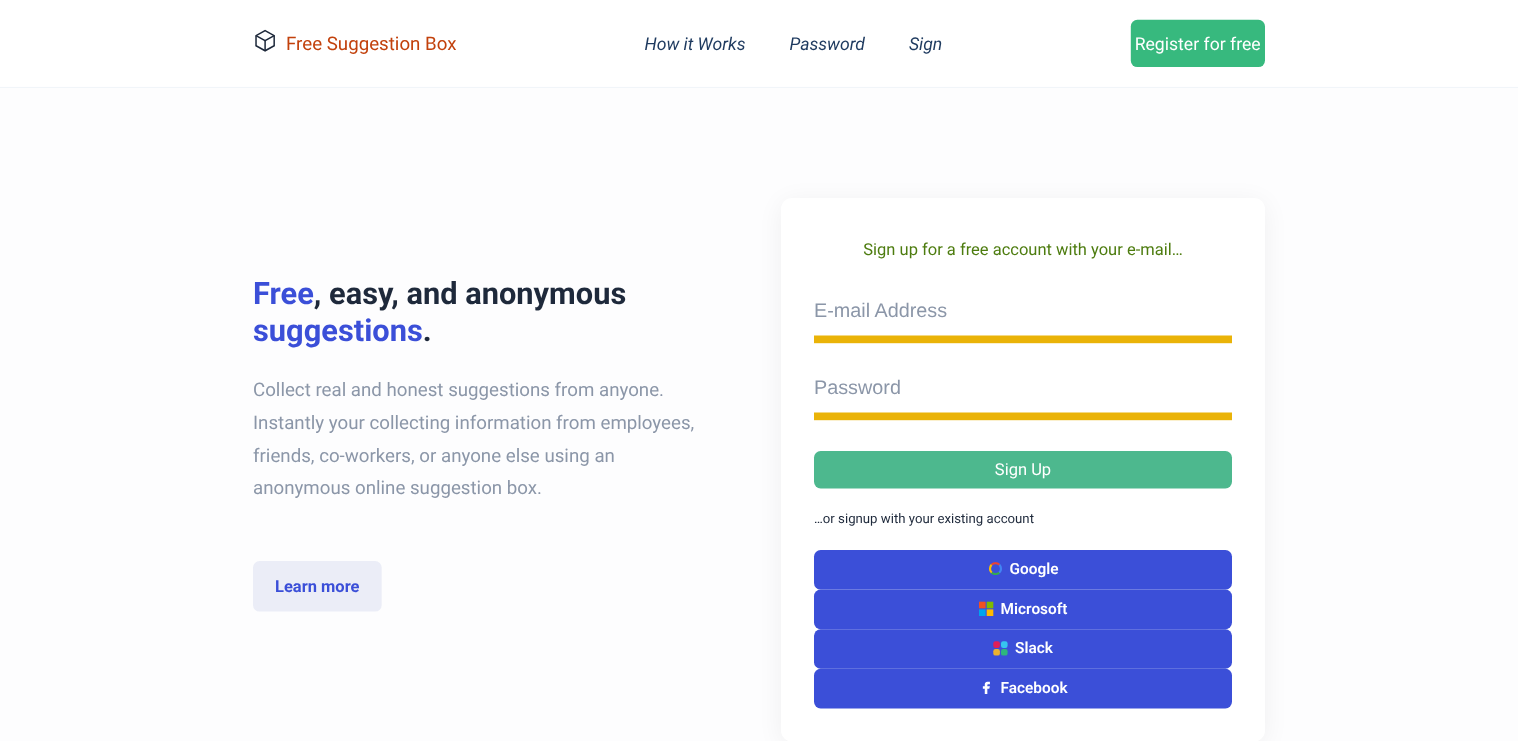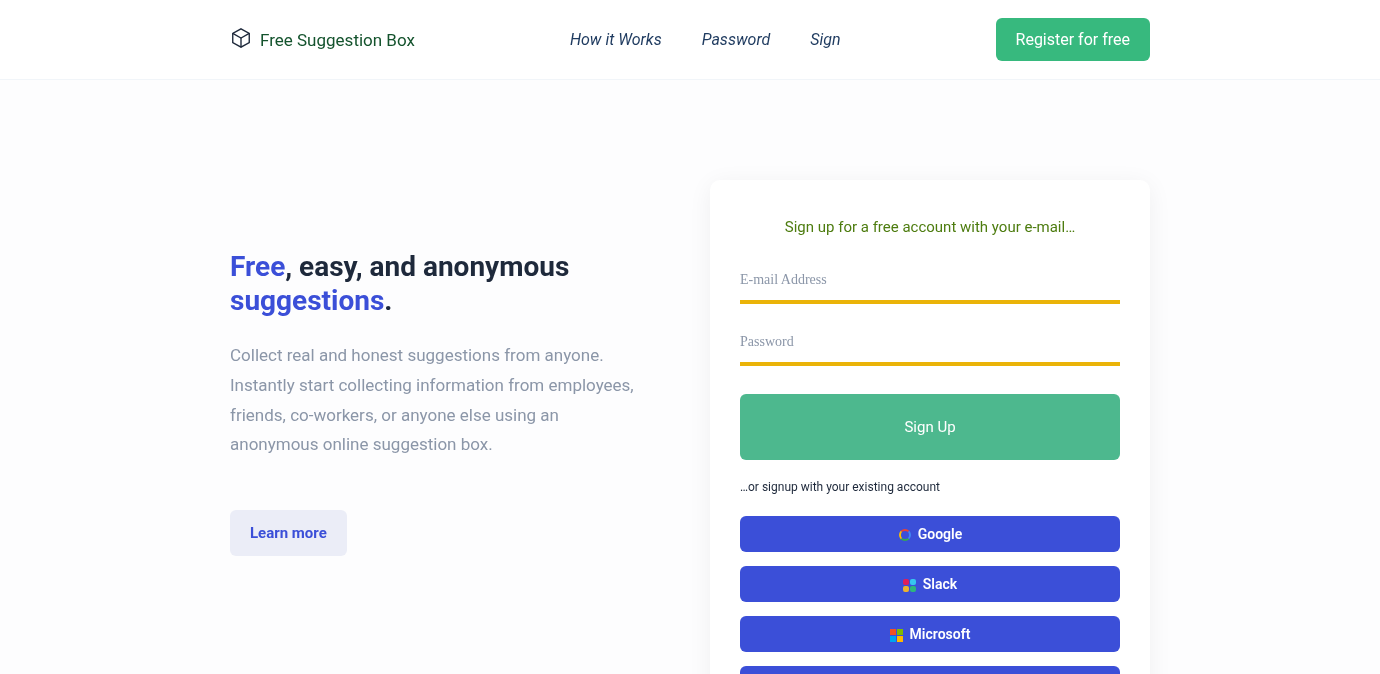--- a/index.html
+++ b/index.html
@@ -22,42 +22,42 @@
       margin: 0 auto;
       display: flex;
       align-items: center;
       justify-content: space-between;
     }
     .brand {
       display: flex;
       align-items: center;
       gap: 8px;
       font-size: 17px;
-      color: #14532d;
+      color: #c2410c;
     }
     .brand svg {
       width: 22px;
       height: 22px;
     }
     .nav {
       display: flex;
       gap: 40px;
       font-style: italic;
     }
     .nav a {
       color: #1e3a5f;
       text-decoration: none;
       font-size: 16px;
       cursor: pointer;
     }
     .register-btn {
       background: #37b97e;
       color: #ffffff;
       border: none;
-      padding: 12px 20px;
+      padding: 12px 4px;
       border-radius: 6px;
       font-size: 16px;
       cursor: pointer;
       font-family: inherit;
     }
     .main {
       display: flex;
       max-width: 920px;
       margin: 0 auto;
       padding-top: 100px;
@@ -104,37 +104,37 @@
     }
     .signup-title {
       text-align: center;
       font-size: 15px;
       color: #4d7c0f;
       margin-bottom: 24px;
     }
     .input-field {
       width: 100%;
       border: none;
-      border-bottom: 4px solid #eab308;
+      border-bottom: 7px solid #eab308;
       padding: 12px 0;
-      font-size: 14px;
-      font-family: Liberation Serif, serif;
+      font-size: 18px;
+      font-family: Liberation Sans, sans-serif;
       outline: none;
       margin-bottom: 18px;
       background: transparent;
     }
     .input-field::placeholder {
       color: #8b96a8;
     }
     .signup-btn {
       width: 100%;
       background: #4db88e;
       color: #ffffff;
       border: none;
-      padding: 24px;
+      padding: 8px;
       border-radius: 6px;
       font-size: 15px;
       cursor: pointer;
       margin-top: 10px;
       margin-bottom: 20px;
       font-family: inherit;
     }
     .or-text {
       text-align: left;
       font-size: 12px;
@@ -144,23 +144,22 @@
     .social-btn {
       width: 100%;
       background: #3b4fd8;
       color: #ffffff;
       border: none;
       padding: 10px;
       border-radius: 6px;
       font-size: 14px;
       font-weight: 600;
       cursor: pointer;
-      margin-bottom: 14px;
-      display: flex;
-      align-items: flex-end;
+      display: flex;
+      align-items: flex-start;
       justify-content: center;
       gap: 6px;
       font-family: inherit;
     }
     .social-icon {
       display: inline-flex;
       width: 14px;
       height: 14px;
       align-items: center;
       justify-content: center;
@@ -223,60 +222,60 @@
     </div>
     <button class="register-btn">Register for free</button>
   </div>
 </div>
 
 <div class="main">
   <div class="hero">
     <h1>
       <span class="accent">Free</span><span>, easy, and anonymous </span><span class="accent">suggestions</span><span>.</span>
     </h1>
-    <p>Collect real and honest suggestions from anyone. Instantly start collecting information from employees, friends, co-workers, or anyone else using an anonymous online suggestion box.</p>
+    <p>Collect real and honest suggestions from anyone. Instantly your collecting information from employees, friends, co-workers, or anyone else using an anonymous online suggestion box.</p>
     <button class="learn-more-btn">Learn more</button>
   </div>
 
   <div class="signup-card">
     <div class="signup-title">Sign up for a free account with your e-mail…</div>
     <input class="input-field" type="email" placeholder="E-mail Address" style="">
     <input class="input-field" type="password" placeholder="Password" style="">
     <button class="signup-btn">Sign Up</button>
     <div class="or-text">…or signup with your existing account</div>
 
     <button class="social-btn">
       <span class="social-icon">
           <span class="google-icon"></span>
         </span>
       <span>Google</span>
     </button>
 
     <button class="social-btn">
       <span class="social-icon">
+        <span class="ms-icon">
+            <span></span>
+            <span></span>
+            <span></span>
+            <span></span>
+          </span>
+      </span>
+      <span>Microsoft</span>
+    </button>
+
+    <button class="social-btn">
+      <span class="social-icon">
         <span class="slack-icon">
             <span></span>
             <span></span>
             <span></span>
             <span></span>
           </span>
       </span>
       <span>Slack</span>
-    </button>
-
-    <button class="social-btn">
-      <span class="social-icon">
-        <span class="ms-icon">
-            <span></span>
-            <span></span>
-            <span></span>
-            <span></span>
-          </span>
-      </span>
-      <span>Microsoft</span>
     </button>
 
     <button class="social-btn">
       <span class="social-icon">
         <svg viewBox="0 0 24 24" fill="#ffffff">
             <path d="M13 3h4v4h-3c-.6 0-1 .4-1 1v2h4l-1 4h-3v8h-4v-8H6v-4h3V7c0-2.2 1.8-4 4-4z"></path>
           </svg>
       </span>
       <span>Facebook</span>
     </button>

